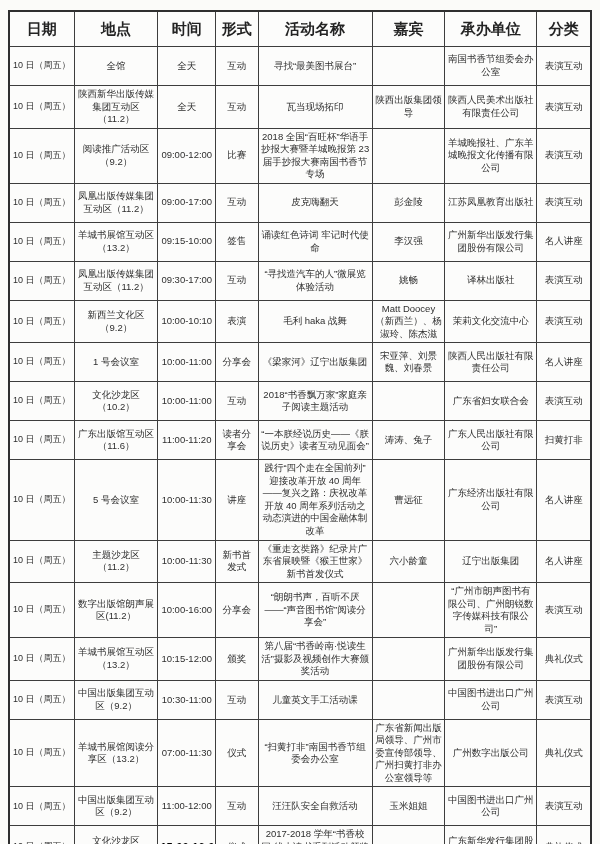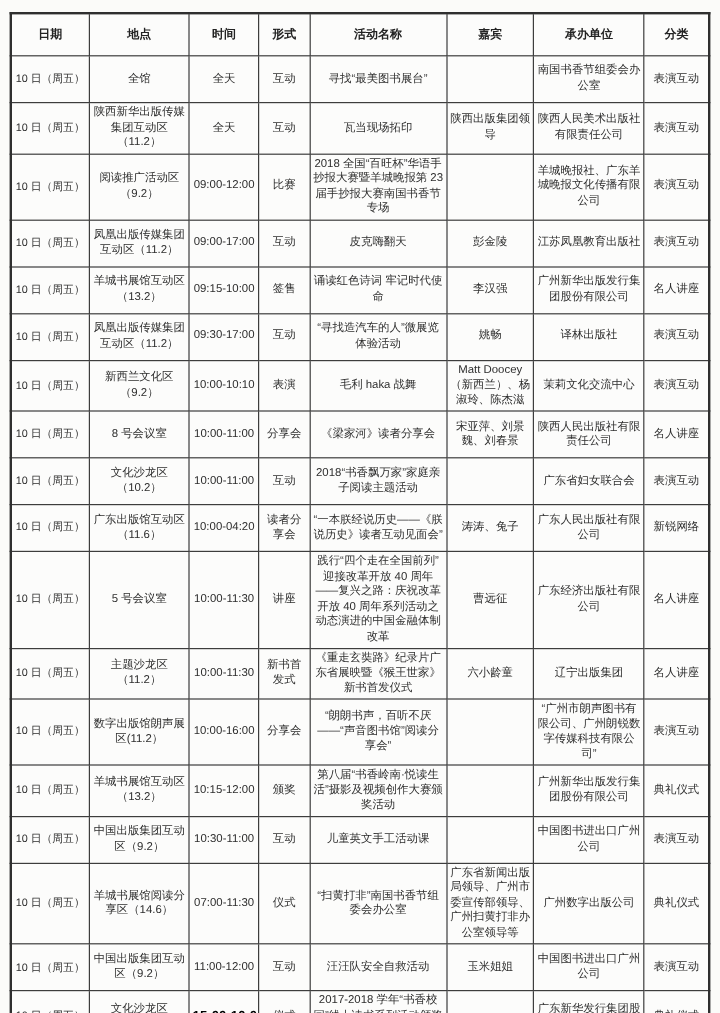--- a/index.html
+++ b/index.html
@@ -24,21 +24,21 @@
   }
   th, td {
     border: 1px solid #3d3d3d;
     text-align: center;
     vertical-align: middle;
     color: #2e2e2e;
     padding: 2px 2px;
     word-break: break-word;
   }
   th {
-    font-size: 10px;
+    font-size: 15px;
     font-weight: bold;
     height: 30px;
     color: #232323;
   }
   td {
     font-size: 9.5px;
     line-height: 1.32;
     height: 34px;
   }
   td.cell-date {
@@ -158,47 +158,47 @@
           <td class="cell-location">新西兰文化区（9.2）</td>
           <td class="cell-time">10:00-10:10</td>
           <td class="cell-format">表演</td>
           <td class="cell-activity">毛利 haka 战舞</td>
           <td class="cell-guests">Matt Doocey（新西兰）、杨淑玲、陈杰滋</td>
           <td class="cell-organizer">茉莉文化交流中心</td>
           <td class="cell-category">表演互动</td>
         </tr>
         <tr>
           <td class="cell-date">10 日（周五）</td>
-          <td class="cell-location">8 号会议室</td>
+          <td class="cell-location">1 号会议室</td>
           <td class="cell-time">10:00-11:00</td>
           <td class="cell-format">分享会</td>
-          <td class="cell-activity">《梁家河》读者分享会</td>
+          <td class="cell-activity">《梁家河》辽宁出版集团</td>
           <td class="cell-guests">宋亚萍、刘景魏、刘春景</td>
           <td class="cell-organizer">陕西人民出版社有限责任公司</td>
           <td class="cell-category">名人讲座</td>
         </tr>
         <tr>
           <td class="cell-date">10 日（周五）</td>
           <td class="cell-location">文化沙龙区（10.2）</td>
           <td class="cell-time">10:00-11:00</td>
           <td class="cell-format">互动</td>
           <td class="cell-activity">2018“书香飘万家”家庭亲子阅读主题活动</td>
           <td class="cell-guests"></td>
           <td class="cell-organizer">广东省妇女联合会</td>
           <td class="cell-category">表演互动</td>
         </tr>
         <tr>
           <td class="cell-date">10 日（周五）</td>
           <td class="cell-location">广东出版馆互动区（11.6）</td>
-          <td class="cell-time">10:00-04:20</td>
+          <td class="cell-time">11:00-11:20</td>
           <td class="cell-format">读者分享会</td>
           <td class="cell-activity">“一本朕经说历史——《朕说历史》读者互动见面会”</td>
           <td class="cell-guests">涛涛、兔子</td>
           <td class="cell-organizer">广东人民出版社有限公司</td>
-          <td class="cell-category">新锐网络</td>
+          <td class="cell-category">扫黄打非</td>
         </tr>
         <tr>
           <td class="cell-date">10 日（周五）</td>
           <td class="cell-location">5 号会议室</td>
           <td class="cell-time">10:00-11:30</td>
           <td class="cell-format">讲座</td>
           <td class="cell-activity">践行“四个走在全国前列”  迎接改革开放 40 周年——复兴之路：庆祝改革开放 40 周年系列活动之动态演进的中国金融体制改革</td>
           <td class="cell-guests">曹远征</td>
           <td class="cell-organizer">广东经济出版社有限公司</td>
           <td class="cell-category">名人讲座</td>
@@ -238,21 +238,21 @@
           <td class="cell-location">中国出版集团互动区（9.2）</td>
           <td class="cell-time">10:30-11:00</td>
           <td class="cell-format">互动</td>
           <td class="cell-activity">儿童英文手工活动课</td>
           <td class="cell-guests"></td>
           <td class="cell-organizer">中国图书进出口广州公司</td>
           <td class="cell-category">表演互动</td>
         </tr>
         <tr>
           <td class="cell-date">10 日（周五）</td>
-          <td class="cell-location">羊城书展馆阅读分享区（14.6）</td>
+          <td class="cell-location">羊城书展馆阅读分享区（13.2）</td>
           <td class="cell-time">07:00-11:30</td>
           <td class="cell-format">仪式</td>
           <td class="cell-activity">“扫黄打非”南国书香节组委会办公室</td>
           <td class="cell-guests">广东省新闻出版局领导、广州市委宣传部领导、广州扫黄打非办公室领导等</td>
           <td class="cell-organizer">广州数字出版公司</td>
           <td class="cell-category">典礼仪式</td>
         </tr>
         <tr>
           <td class="cell-date">10 日（周五）</td>
           <td class="cell-location">中国出版集团互动区（9.2）</td>

